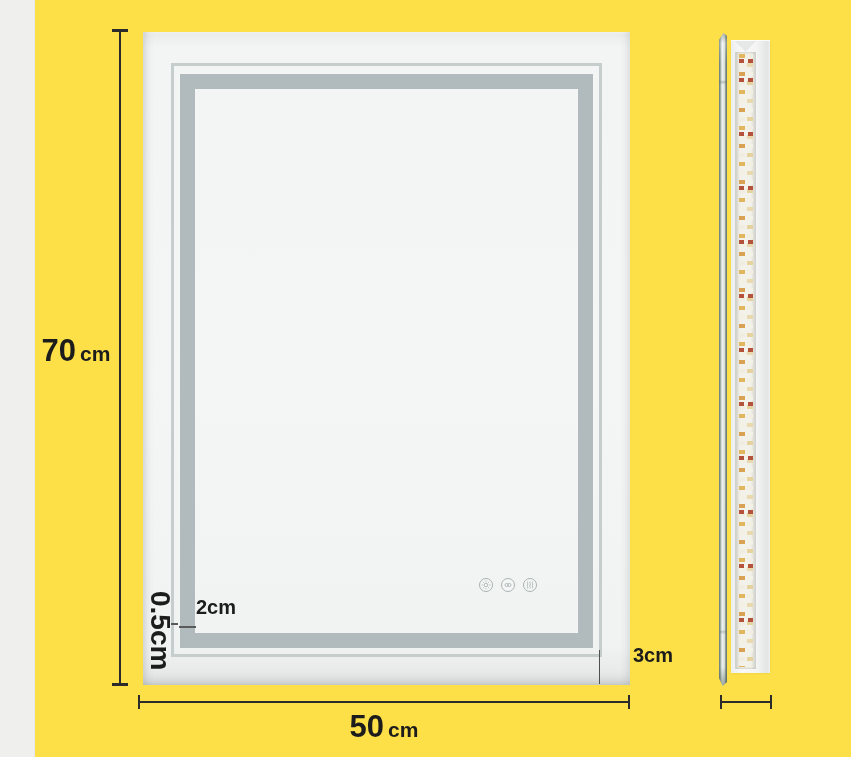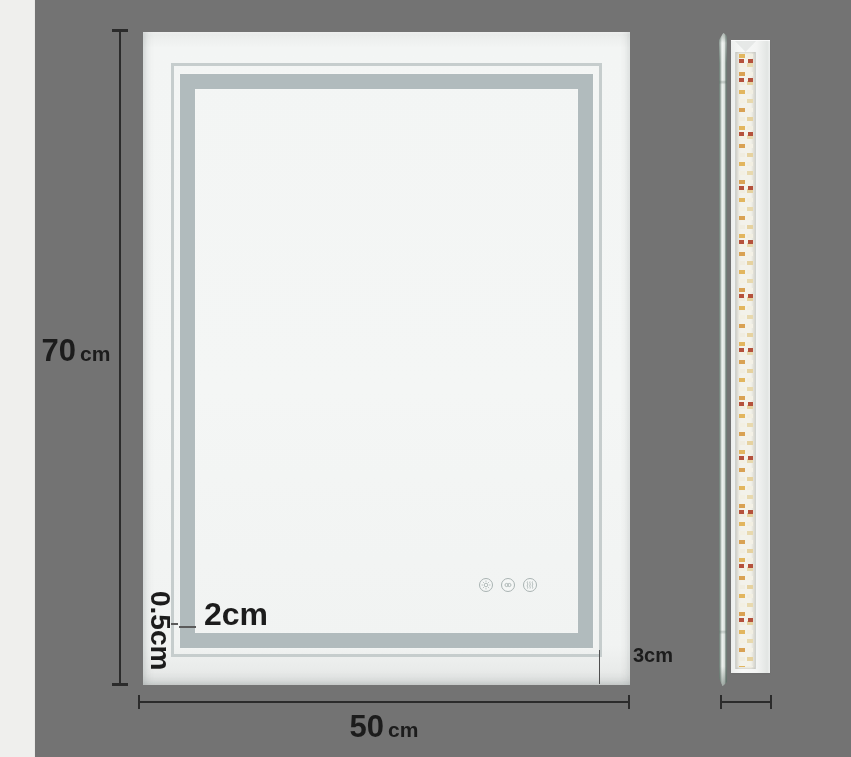--- a/index.html
+++ b/index.html
@@ -1,17 +1,17 @@
 <!DOCTYPE html>
 <html><head>
 <meta charset="utf-8">
 <style>
   html,body{margin:0;padding:0;}
   body{background:#f2f2f1;font-family:"Liberation Sans", sans-serif;}
-  .stage{position:relative;width:851px;height:757px;background:#737373;overflow:hidden;}
+  .stage{position:relative;width:851px;height:757px;background:#fde047;overflow:hidden;}
 
   
   .bg-seam{position:absolute;left:0;top:0;width:34px;height:757px;background:#efefed;border-right:1px solid #e9e9e7;}
 
   
   .mirror{position:absolute;left:143px;top:32px;width:487px;height:653px;
     background:linear-gradient(180deg,#e9ebea 0px,#f3f5f4 16px,#f4f6f5 55%,#f1f3f2 94%,#e4e6e5 100%);
     box-shadow:inset 7px 0 9px -5px rgba(120,130,128,.30),
                inset -7px 0 9px -5px rgba(120,130,128,.20),
                inset 0 -9px 11px -6px rgba(110,120,118,.30),
@@ -40,21 +40,21 @@
 
   .tick-3cm{position:absolute;left:599px;top:650px;width:1px;height:34px;background:#4f4f4f;}
   .tick-05a{position:absolute;left:171px;top:623px;width:7px;height:2px;background:#5a5a5a;}
   .tick-05b{position:absolute;left:179px;top:626px;width:17px;height:2px;background:#5a5a5a;}
 
   .dim-label{position:absolute;font-weight:bold;color:#1c1c1c;white-space:nowrap;}
   .num{font-size:31px;letter-spacing:0;}
   .unit{font-size:21px;margin-left:4px;}
   .label-70{left:38px;top:333px;width:76px;text-align:center;}
   .label-50{left:138px;top:709px;width:492px;text-align:center;}
-  .label-2cm{left:204px;top:596px;font-size:32px;}
+  .label-2cm{left:196px;top:596px;font-size:20px;}
   .label-3cm{left:633px;top:644px;font-size:20px;}
   .label-05cm{left:121px;top:614px;width:78px;text-align:center;font-size:28px;transform:rotate(90deg);transform-origin:center;}
   .label-45{left:702px;top:712px;width:88px;text-align:center;font-size:27px;font-weight:bold;}
 
   
   .glass{position:absolute;left:719px;top:33px;width:8px;height:653px;
     background:linear-gradient(90deg,#77867f 0 1px,#c9d2cd 2px,#eef2ef 45%,#d5dcd8 70%,#6f7d77 calc(100% - 1px));
     clip-path:polygon(0 7px,55% 0,100% 3px,100% calc(100% - 4px),45% 100%,0 calc(100% - 8px));}
   .glass::after{content:"";position:absolute;inset:0;
     background:linear-gradient(180deg,rgba(96,112,104,.45) 0,rgba(255,255,255,.25) 10px,rgba(255,255,255,0) 30px,

